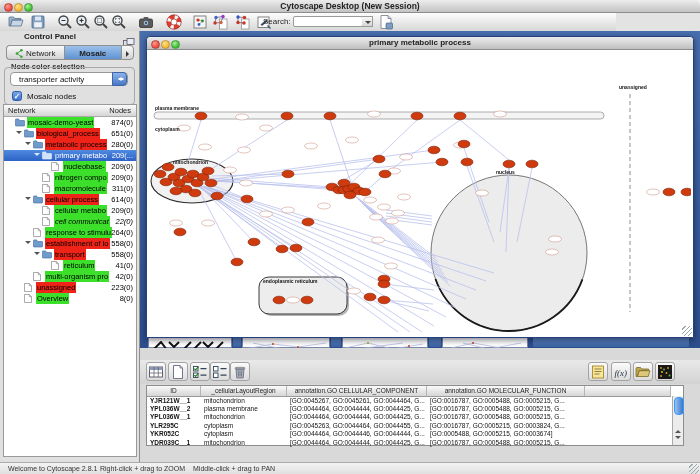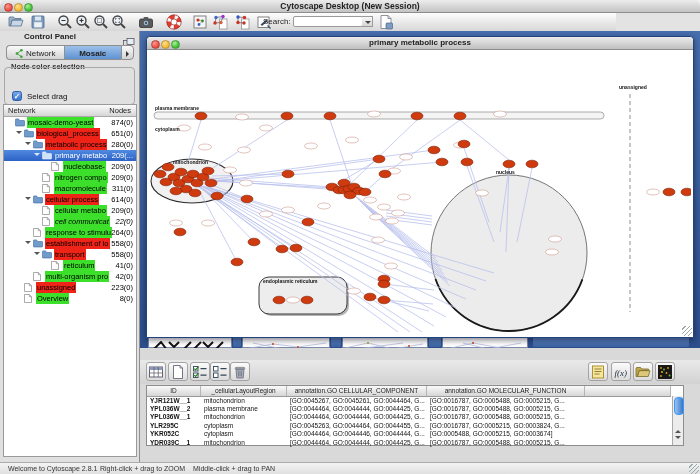--- a/index.html
+++ b/index.html
@@ -205,23 +205,30 @@
               <path d="M3 7 L10 2 M3 7 L10 12" stroke="#2c8a2c" stroke-width="1.2" fill="none"></path>
               <circle cx="3" cy="7" r="2" fill="#34a534"></circle>
               <circle cx="10" cy="2" r="2" fill="#34a534"></circle>
               <circle cx="10" cy="12" r="2" fill="#34a534"></circle>
             </svg></span><span>Network</span></div>
       <div class="cp-tab sel"><span>Mosaic</span></div>
       <div class="cp-tab arrow"></div>
     </div>
     <div class="grouplbl">Node color selection</div>
     <div class="groupbox"></div>
+    <div class="combo">
+      <span>transporter activity</span>
+      <span class="step">
+          <i class="up"></i>
+          <i class="dn"></i>
+        </span>
+    </div>
     <div class="chkrow">
       <span class="chk">✓</span>
-      <span class="chklbl">Select drag</span>
+      <span class="chklbl">Mosaic nodes</span>
     </div>
     <div class="treepanel">
       <div class="treehdr">
         <span class="c1">Network</span>
         <span class="c2">Nodes</span>
       </div>
       <div id="treeRows">
           <div class="trow" style="top: 12px;">
             <span class="ticn" style="left:11px"><svg width="10" height="9" viewBox="0 0 10 9">
                 <path d="M0.5 2.5 L0.5 7.5 Q0.5 8 1 8 L9 8 Q9.5 8 9.5 7.5 L9.5 3 Q9.5 2.5 9 2.5 L4.6 2.5 L3.9 1.2 Q3.7 0.9 3.3 0.9 L1 0.9 Q0.5 0.9 0.5 1.4 Z" fill="#6f9ccc" stroke="#40679a" stroke-width="0.6"></path>

